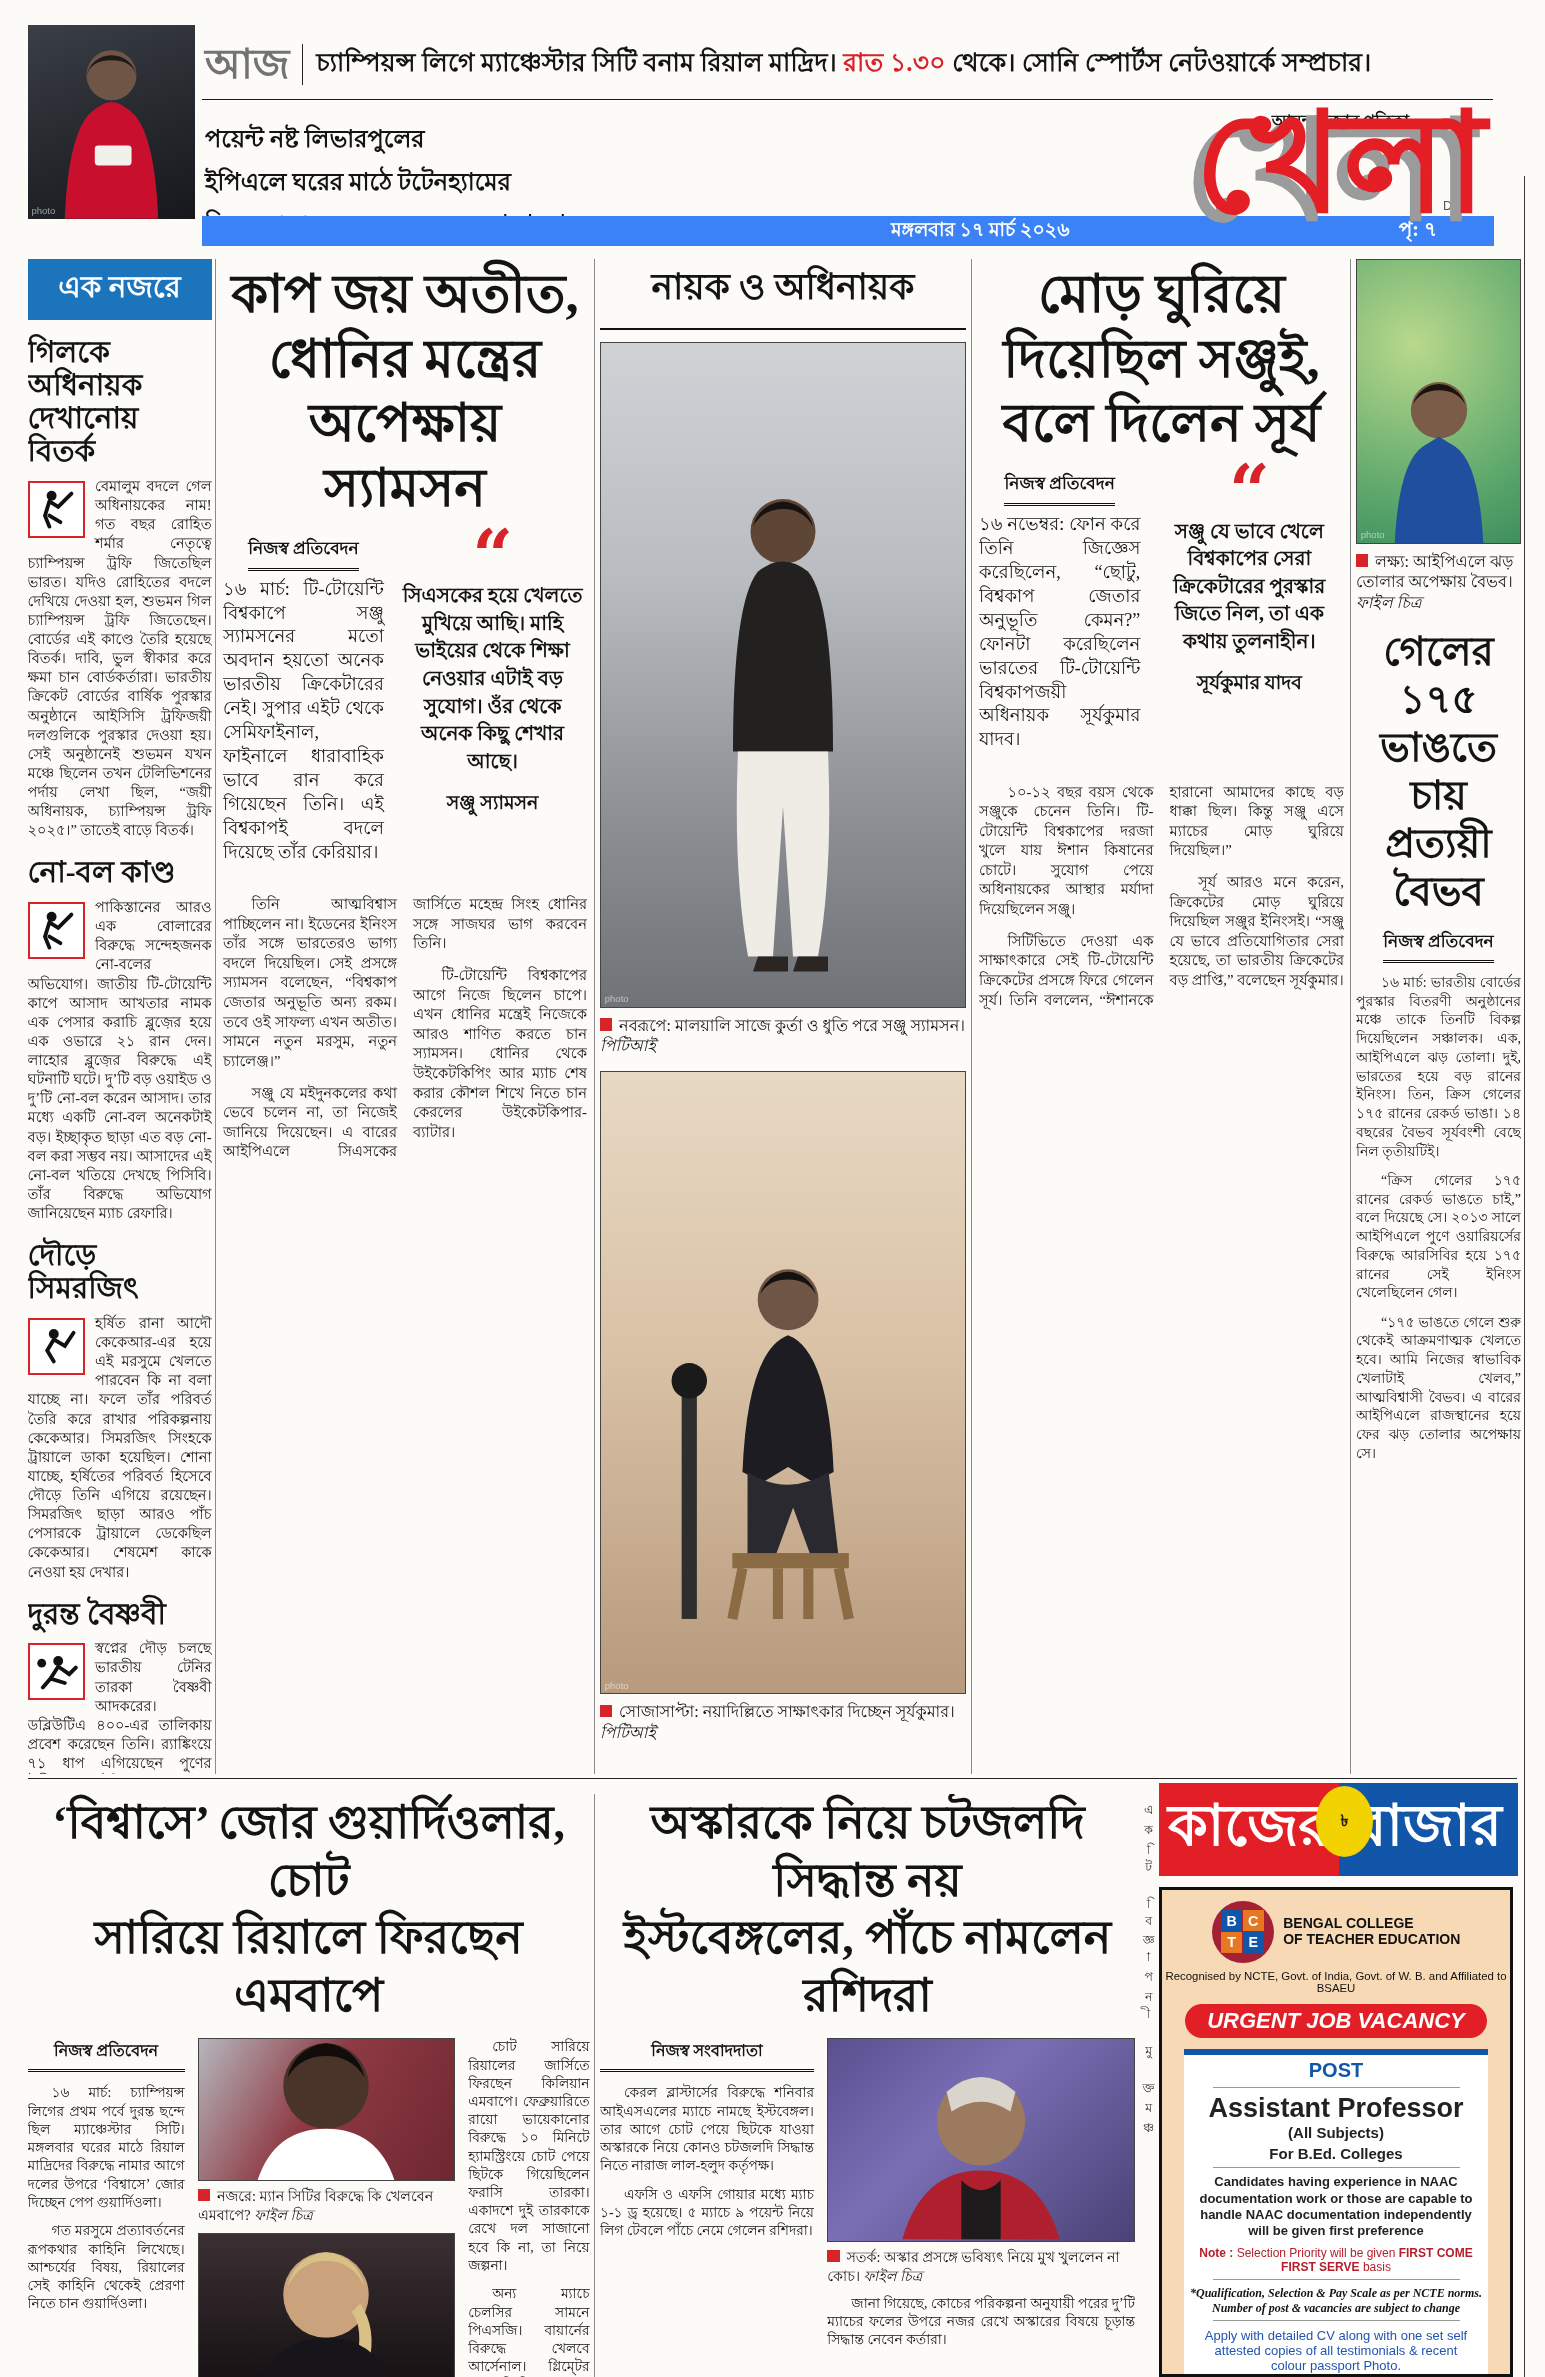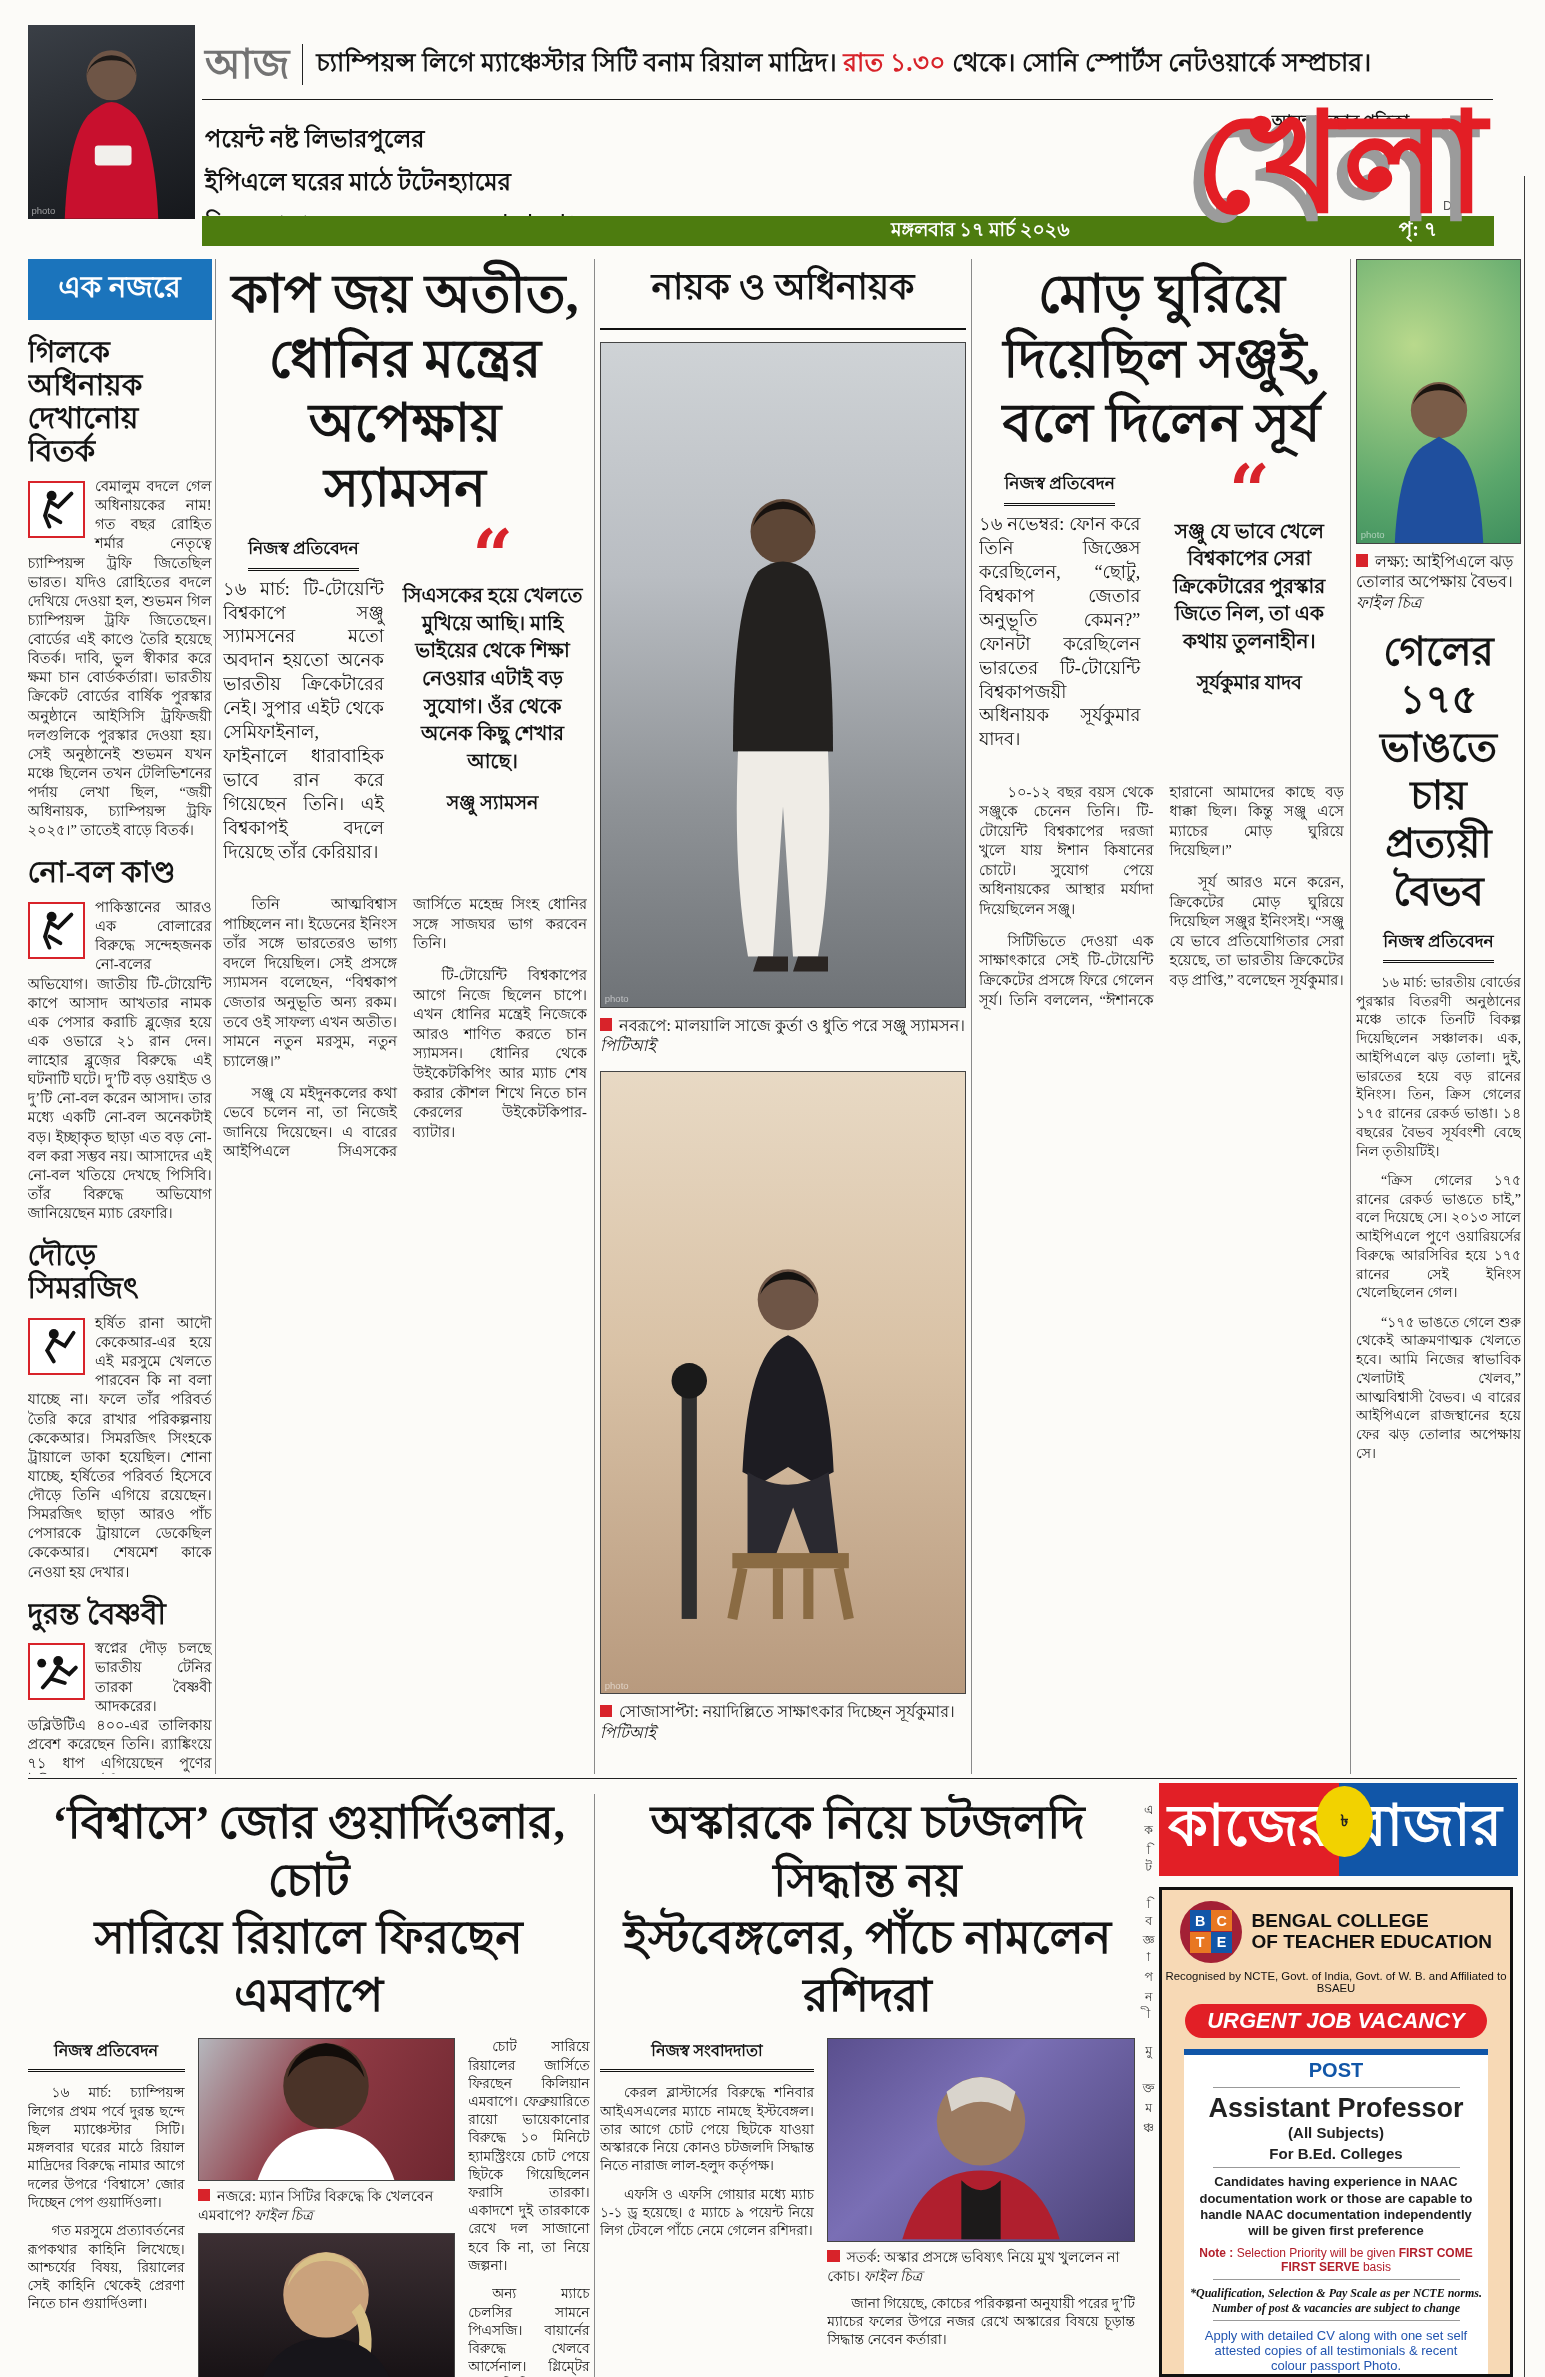--- a/index.html
+++ b/index.html
@@ -13,21 +13,21 @@
   .salah-photo{left:27.6px;top:25px;width:167px;height:194px;background:linear-gradient(160deg,#3a3f46,#23262b 60%,#16181c);overflow:hidden;}
   .strap{left:205px;top:34px;width:1287px;height:61px;display:flex;align-items:center;gap:13.3px;}
   .strap .today{color:#737373;font-size:41px;font-weight:900;line-height:1;padding-right:12.4px;border-right:1.9px solid #222;}
   .strap .line{font-size:25px;font-weight:700;letter-spacing:0.2px;}
   .strap .hot{color:#d8232a;}
   .rule-under-strap{left:202px;top:99px;width:1291px;height:1.4px;background:#1a1a1a;}
   .lead-brief{left:205px;top:118px;width:590px;font-size:24px;font-weight:700;line-height:1.78;}
   .paper-name{left:1174px;top:108px;width:333px;text-align:center;font-size:17px;font-weight:700;}
   .khela{left:1160px;top:95px;width:361px;text-align:center;font-size:139px;font-weight:900;line-height:1;
          color:#e31e25;text-shadow:-10.5px 7.6px 0 #9b9b9b;z-index:3;}
-  .date-bar{left:202px;top:216px;width:1292px;height:29.5px;background:#4d7c0f;color:#fff;display:flex;align-items:center;}
+  .date-bar{left:202px;top:216px;width:1292px;height:29.5px;background:#3b82f6;color:#fff;display:flex;align-items:center;}
   .date-bar .date{position:absolute;left:689px;font-size:19px;font-weight:700;}
   .date-bar .pno{position:absolute;right:57px;font-size:20px;font-weight:700;}
   .dist{left:1443px;top:199px;font-size:12.4px;color:#555;font-family:"Liberation Sans",sans-serif;}
 
   
   .vrule{width:1px;background:#8a8a8a;}
   .hrule-main{left:27.6px;top:1778px;width:1489px;height:1.4px;background:#222;}
   .page-edge{left:1524px;top:176px;width:1.4px;height:2211px;background:#3a3a3a;}
 
   
@@ -91,21 +91,21 @@
                  display:flex;align-items:center;justify-content:center;font-size:16px;font-weight:700;color:#222;}
   .ad-box{position:absolute;left:18px;top:104px;width:354px;height:490px;background:#f7d9b5;border:3.3px solid #111;
           box-sizing:border-box;font-family:"Liberation Sans",sans-serif;text-align:center;overflow:hidden;}
   .bcte-row{display:flex;align-items:center;justify-content:center;gap:9.5px;margin-top:10.5px;}
   .bcte-logo{width:62px;height:62px;border-radius:50%;background:#a32035;position:relative;flex:0 0 auto;}
   .bcte-logo .q{position:absolute;width:21px;height:21px;color:#fff;font-size:14.3px;font-weight:900;display:flex;align-items:center;justify-content:center;}
   .bcte-logo .q1{left:9.5px;top:9.5px;background:#1156a8;}
   .bcte-logo .q2{left:31px;top:9.5px;background:#e87722;}
   .bcte-logo .q3{left:9.5px;top:31px;background:#e87722;}
   .bcte-logo .q4{left:31px;top:31px;background:#1156a8;}
-  .bcte-name{font-size:19px;font-weight:900;text-align:left;line-height:1.1;color:#111;}
+  .bcte-name{font-size:14px;font-weight:900;text-align:left;line-height:1.1;color:#111;}
   .recog{font-size:11.4px;margin-top:7.6px;color:#111;}
   .urgent{display:inline-block;margin-top:9.5px;background:#e21f26;color:#fff;font-size:22px;font-weight:900;font-style:italic;
           padding:4px 22px;border-radius:23px;}
   .post-panel{margin:11.4px auto 0;width:304px;background:#fff;padding-bottom:1.9px;}
   .post-panel .topbar{height:5.7px;background:#1156a8;}
   .post-label{color:#1156a8;font-size:20px;font-weight:900;padding-top:4.8px;}
   .thin{width:247px;height:1px;background:#999;margin:4.8px auto;}
   .post-title{font-size:27px;font-weight:900;color:#222;}
   .post-sub{font-size:15px;font-weight:700;color:#222;}
   .pref{font-size:13px;font-weight:700;color:#222;margin:6.7px 12.4px 0;line-height:1.25;}

